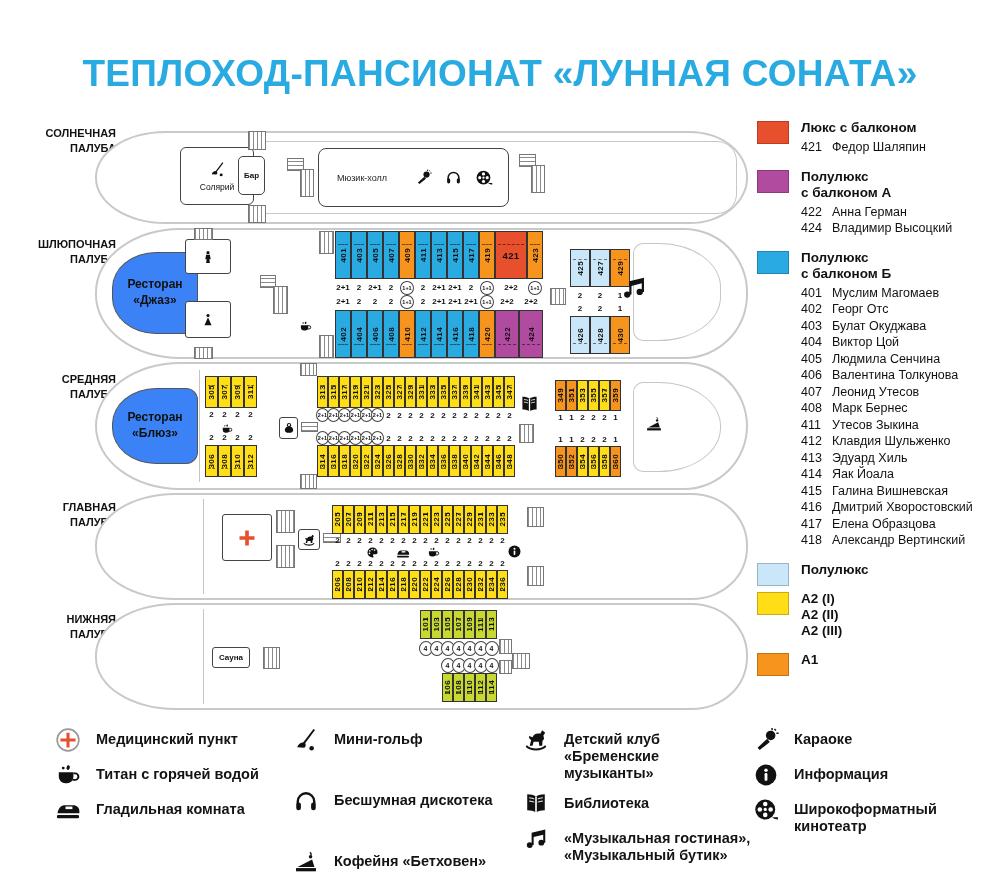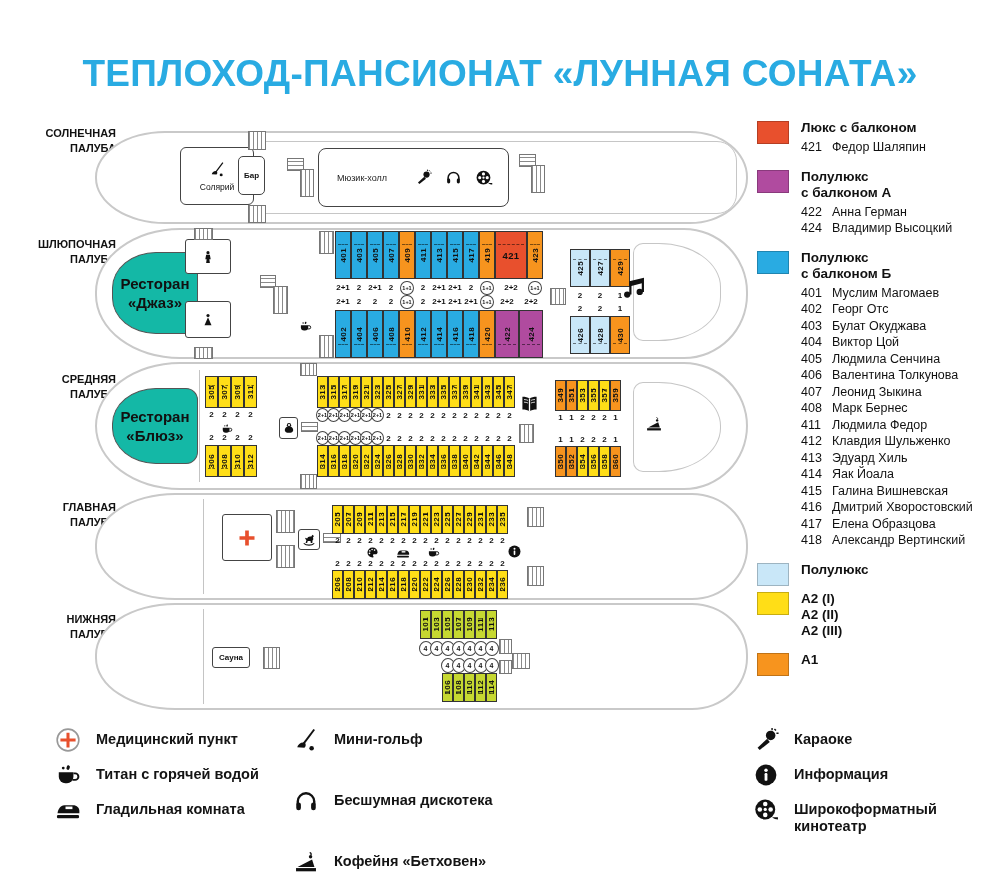--- a/index.html
+++ b/index.html
@@ -15,22 +15,22 @@
   .deck{position:absolute;left:95px;width:653px;}
   .hull{position:absolute;inset:0;border:2px solid #c9c9c9;background:#fff;}
   .hull.r46{border-radius:70px 58px 58px 70px / 46px 46px 46px 46px;}
   .hull.r65{border-radius:85px 64px 64px 85px / 64px 64px 64px 64px;}
   .hull.r53{border-radius:80px 56px 56px 80px / 52px 52px 52px 52px;}
   .inner{position:absolute;border:1px solid #c6c6c6;border-radius:20px;}
   .sternoval{position:absolute;border:1px solid #c6c6c6;
              border-radius:10px 62px 62px 10px / 10px 44px 44px 10px;}
   .vline{position:absolute;width:1px;background:#c4c4c4;}
   
-  .resto{position:absolute;border:1.5px solid #555;background:#14b8a6;display:flex;align-items:center;
-         justify-content:center;text-align:center;font-size:15px;font-weight:bold;line-height:1.3;
+  .resto{position:absolute;border:1.5px solid #555;background:#3b82f6;display:flex;align-items:center;
+         justify-content:center;text-align:center;font-size:12px;font-weight:bold;line-height:1.3;
          white-space:pre-line;border-radius:44px 12px 12px 44px / 36px 12px 12px 36px;}
   .box{position:absolute;border:1.5px solid #444;background:#fff;display:flex;align-items:center;
        justify-content:center;border-radius:3px;}
   .lblbox{font-size:8px;font-weight:bold;}
   .solarium{position:absolute;border:1.5px solid #444;border-radius:6px;background:#fff;display:flex;
             flex-direction:column;align-items:center;justify-content:center;gap:4px;font-size:8.5px;}
   .mhall{position:absolute;border:1.5px solid #444;border-radius:8px;background:#fff;display:flex;
          align-items:center;font-size:9px;color:#222;}
   .mhall .mlabel{margin-left:18px;margin-right:28px;}
   .mhall .micons{display:flex;gap:13px;align-items:center;}
@@ -1021,29 +1021,29 @@
           <div class="lrow">
             <span class="lnum">405</span>
             <span class="lname">Людмила Сенчина</span>
           </div>
           <div class="lrow">
             <span class="lnum">406</span>
             <span class="lname">Валентина Толкунова</span>
           </div>
           <div class="lrow">
             <span class="lnum">407</span>
-            <span class="lname">Леонид Зыкина</span>
+            <span class="lname">Леонид Утесов</span>
           </div>
           <div class="lrow">
             <span class="lnum">408</span>
             <span class="lname">Марк Бернес</span>
           </div>
           <div class="lrow">
             <span class="lnum">411</span>
-            <span class="lname">Людмила Федор</span>
+            <span class="lname">Утесов Зыкина</span>
           </div>
           <div class="lrow">
             <span class="lnum">412</span>
             <span class="lname">Клавдия Шульженко</span>
           </div>
           <div class="lrow">
             <span class="lnum">413</span>
             <span class="lname">Эдуард Хиль</span>
           </div>
           <div class="lrow">
@@ -1123,20 +1123,40 @@
         </svg>
         <div class="flabel">Кофейня «Бетховен»</div>
       </div>
       <div class="frow">
         <svg class="fic">
           <use href="#ic-palette"></use>
         </svg>
         <div class="flabel">Мастерская «Самоделкино»</div>
       </div>
     </div>
+  <div class="fcol" style="left:523px;width:228px;">
+      <div class="frow">
+        <svg class="fic">
+          <use href="#ic-horse"></use>
+        </svg>
+        <div class="flabel">Детский клуб «Бременские музыканты»</div>
+      </div>
+      <div class="frow">
+        <svg class="fic">
+          <use href="#ic-book"></use>
+        </svg>
+        <div class="flabel">Библиотека</div>
+      </div>
+      <div class="frow">
+        <svg class="fic">
+          <use href="#ic-notes"></use>
+        </svg>
+        <div class="flabel">«Музыкальная гостиная», «Музыкальный бутик»</div>
+      </div>
+    </div>
   <div class="fcol" style="left:753px;width:242px;">
       <div class="frow">
         <svg class="fic">
           <use href="#ic-mic"></use>
         </svg>
         <div class="flabel">Караоке</div>
       </div>
       <div class="frow">
         <svg class="fic">
           <use href="#ic-info"></use>

